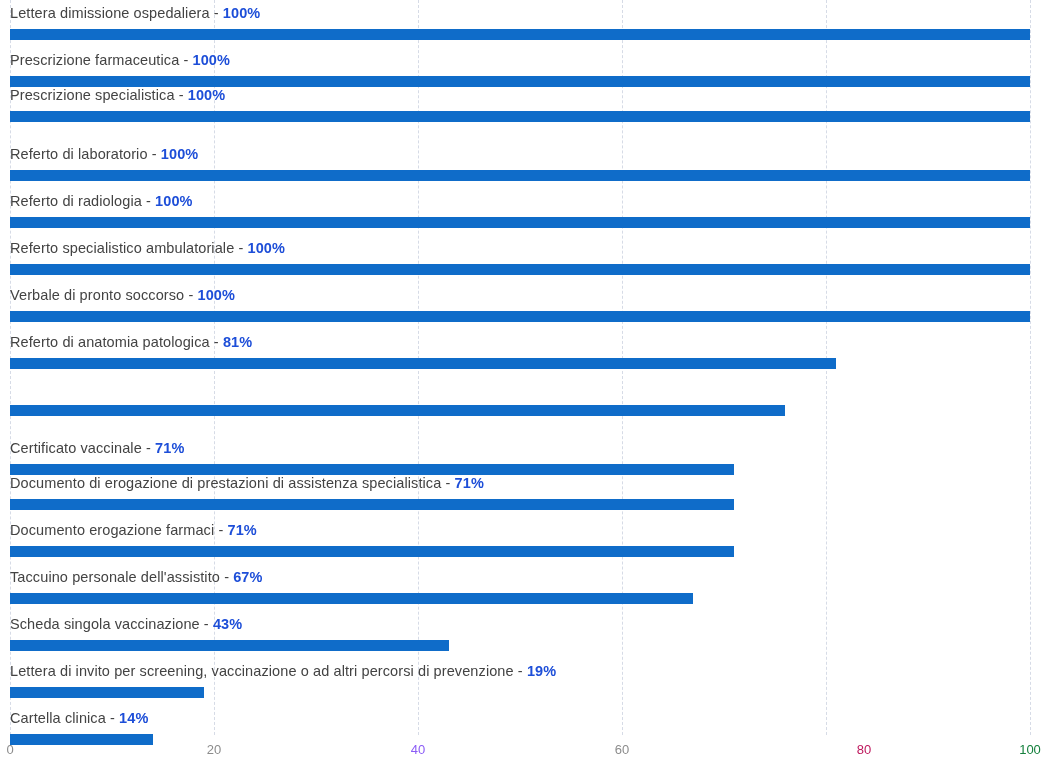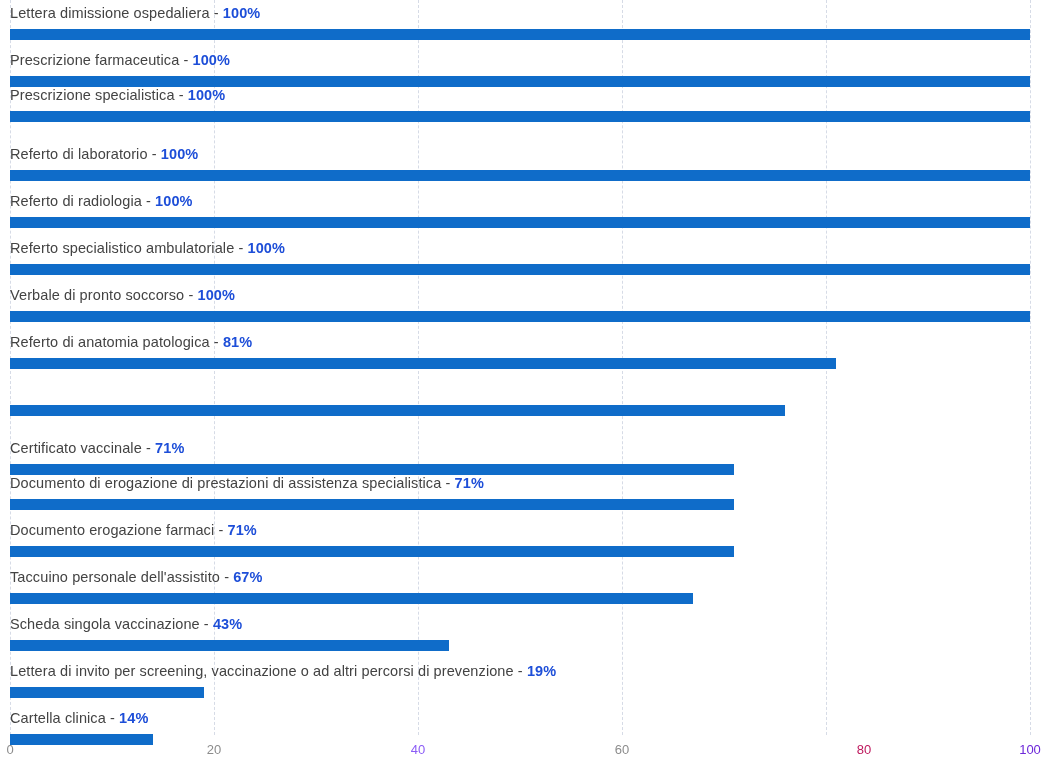--- a/index.html
+++ b/index.html
@@ -207,16 +207,16 @@
         </div>
       </div>
   </div>
 
   <div id="x-axis">
       <div class="tick-label" style="left: 10px; color: rgb(140, 140, 140);">0</div>
       <div class="tick-label" style="left: 214px; color: rgb(140, 140, 140);">20</div>
       <div class="tick-label" style="left: 418px; color: #8b5cf6; text-align: right;">40</div>
       <div class="tick-label" style="left: 622px; color: rgb(140, 140, 140);">60</div>
       <div class="tick-label" style="left: 826px; color: #be185d; margin-left: 38px;">80</div>
-      <div class="tick-label" style="left: 1030px; color: #6d28d9;">100</div>
+      <div class="tick-label" style="left: 1030px; color: #15803d;">100</div>
     </div>
 
 </div>
 
 </body></html>

